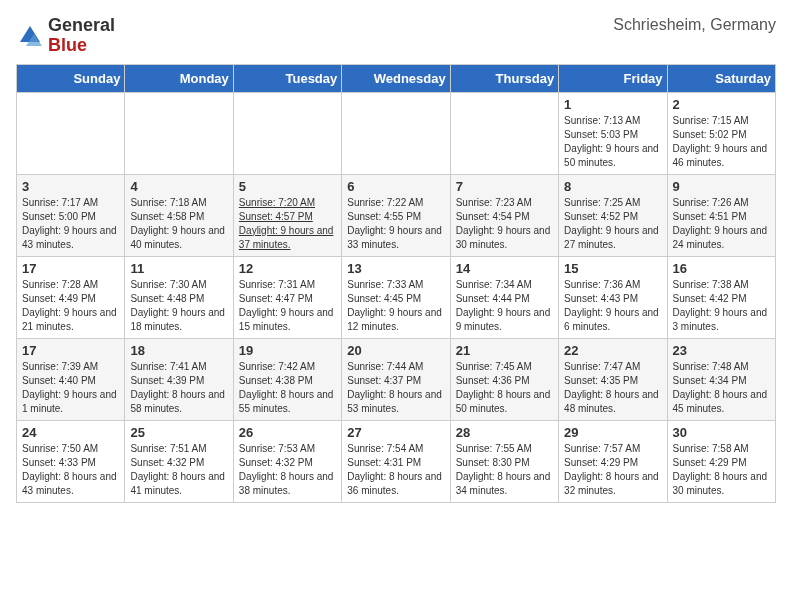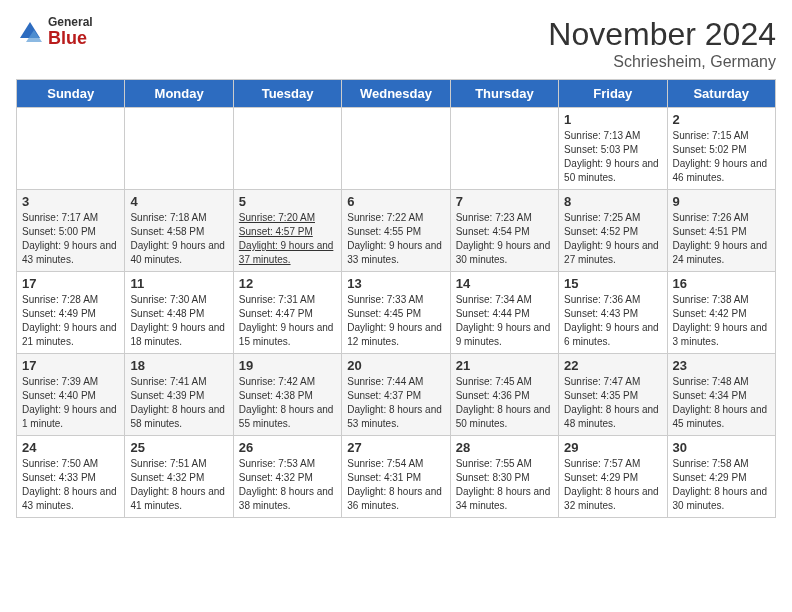--- a/index.html
+++ b/index.html
@@ -20,21 +20,21 @@
       display: flex;
       align-items: center;
       gap: 4px;
     }
     .logo-text {
       display: flex;
       flex-direction: column;
       line-height: 1.1;
     }
     .logo-general {
-      font-size: 12px;
+      font-size: 18px;
       font-weight: bold;
       color: #333;
     }
     .logo-blue {
       font-size: 18px;
       font-weight: bold;
       color: #b91c1c;
     }
     .logo-icon {
       width: 28px;
@@ -56,21 +56,21 @@
       width: 100%;
       border-collapse: collapse;
       table-layout: fixed;
     }
     .calendar-table th {
       background: #2d6cc0;
       color: #fff;
       font-size: 13px;
       font-weight: bold;
       padding: 6px 4px;
-      text-align: center;
+      text-align: right;
       border: 1px solid #ccc;
       margin-left: 36px;
     }
     .calendar-table td {
       border: 1px solid #ccc;
       vertical-align: top;
       padding: 4px 5px;
       font-size: 10.5px;
       color: #333;
       background: #fff;
@@ -102,21 +102,20 @@
     <svg class="logo-icon" viewBox="0 0 28 28">
       <polygon points="14,4 24,20 4,20" fill="#2d6cc0"></polygon>
       <polygon points="18,12 26,24 10,24" fill="#5b9bd5" opacity="0.7"></polygon>
     </svg>
     <div class="logo-text">
       <span class="logo-general">General</span>
       <span class="logo-blue">Blue</span>
     </div>
   </div>
   <div class="title-section">
-    <div class="month-title">November 2024</div>
     <div class="location-title">Schriesheim, Germany</div>
   </div>
 </div>
 
 <table class="calendar-table">
   <thead>
     <tr id="weekday-header">
         <th>Sunday</th>
         <th>Monday</th>
         <th>Tuesday</th>

